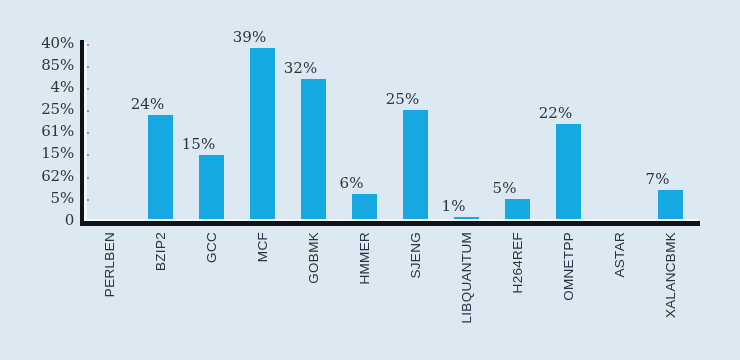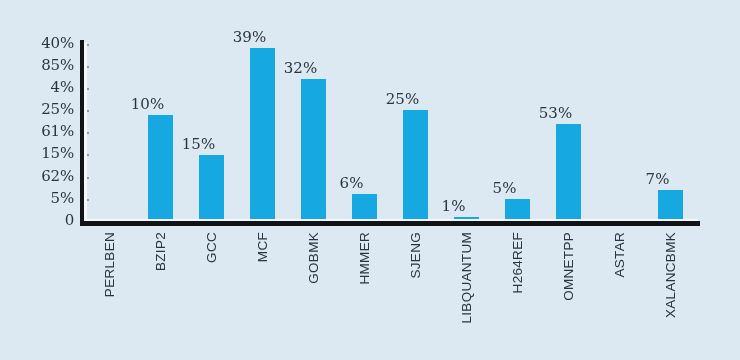--- a/index.html
+++ b/index.html
@@ -172,21 +172,21 @@
     <div class="ytick-wrap" style="top:221px">
       <div class="ytick" style="top:-8px">0</div>
     </div>
   </div>
 
   <div class="y-axis-line"></div>
   <div class="y-axis-inner-highlight"></div>
 
   <div class="plot">
     <div class="bar-slot" style="left:51px">
-      <div class="bar-label" style="bottom: 109px;">10%</div>
+      <div class="bar-label" style="bottom: 109px;">24%</div>
       <div class="bar" style="height: 106px; background: rgb(22, 168, 224);"></div>
     </div>
     <div class="bar-slot" style="left:102px">
       <div class="bar-label" style="bottom: 69px;">15%</div>
       <div class="bar" style="height: 66px; background: rgb(22, 168, 224);"></div>
     </div>
     <div class="bar-slot" style="left:153px">
       <div class="bar-label" style="bottom: 176px;">39%</div>
       <div class="bar" style="height: 173px; background: rgb(22, 168, 224);"></div>
     </div>
@@ -204,21 +204,21 @@
     </div>
     <div class="bar-slot" style="left:357px">
       <div class="bar-label" style="bottom: 7px;">1%</div>
       <div class="bar" style="height: 4px; background: rgb(22, 168, 224);"></div>
     </div>
     <div class="bar-slot" style="left:408px">
       <div class="bar-label" style="bottom: 25px;">5%</div>
       <div class="bar" style="height: 22px; background: rgb(22, 168, 224);"></div>
     </div>
     <div class="bar-slot" style="left:459px">
-      <div class="bar-label" style="bottom: 100px;">53%</div>
+      <div class="bar-label" style="bottom: 100px;">22%</div>
       <div class="bar" style="height: 97px; background: rgb(22, 168, 224);"></div>
     </div>
     <div class="bar-slot" style="left:561px">
       <div class="bar-label" style="bottom: 34px;">7%</div>
       <div class="bar" style="height: 31px; background: rgb(22, 168, 224);"></div>
     </div>
   </div>
 
   <div class="x-axis-inner-highlight"></div>
   <div class="x-axis-line"></div>

